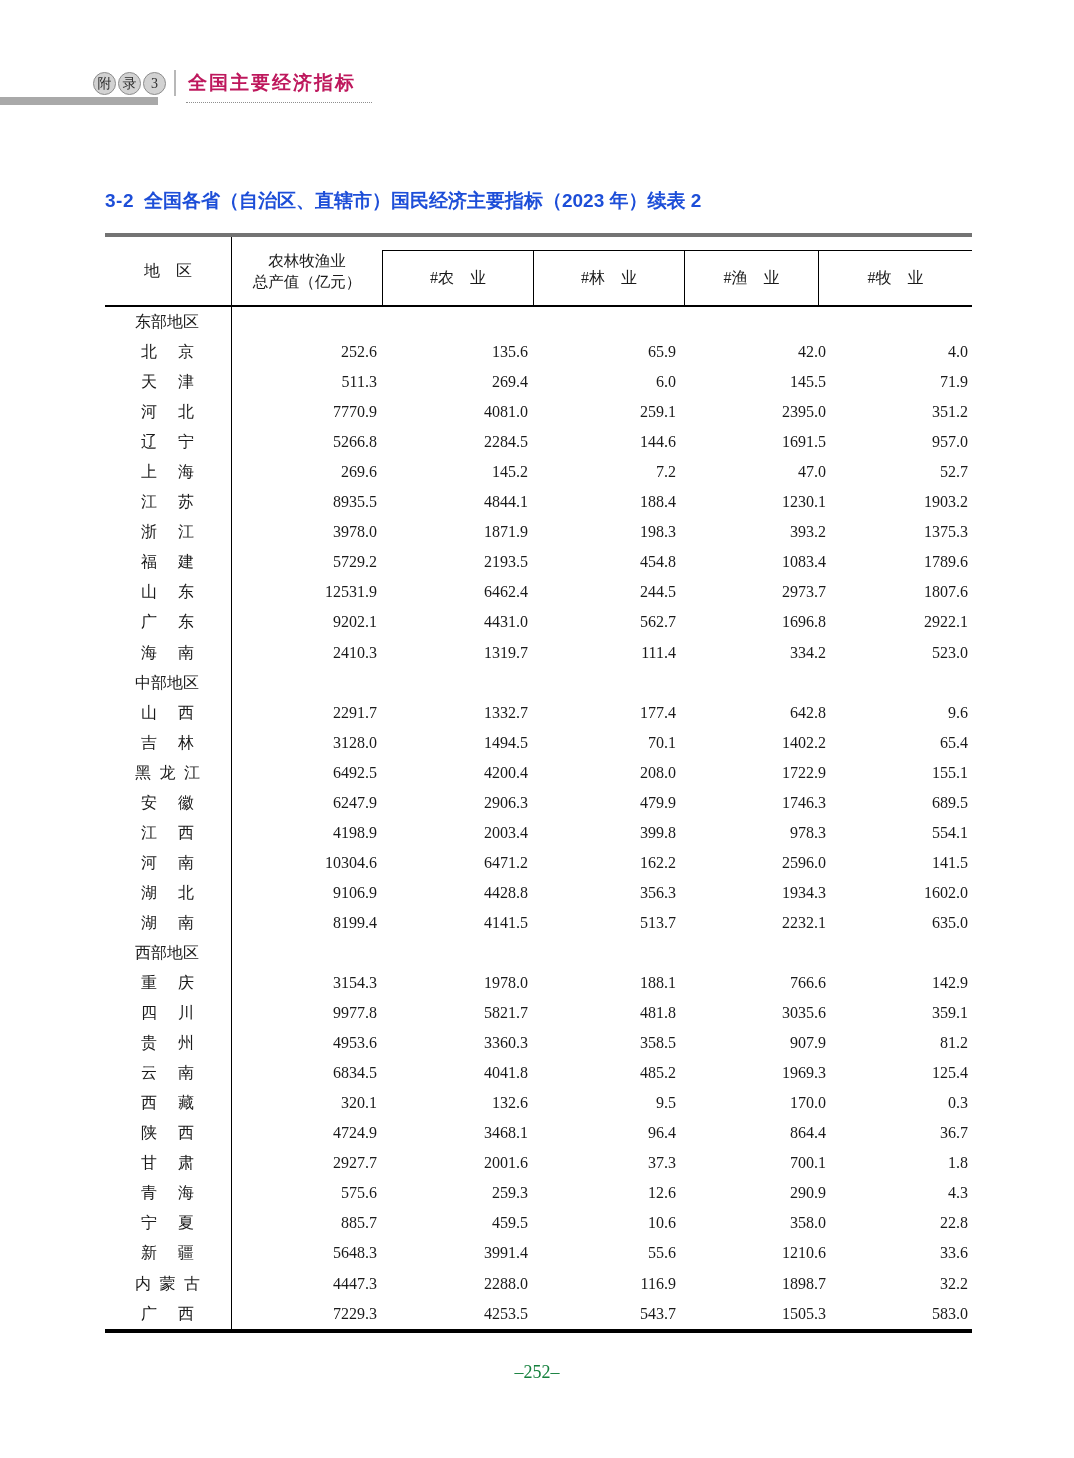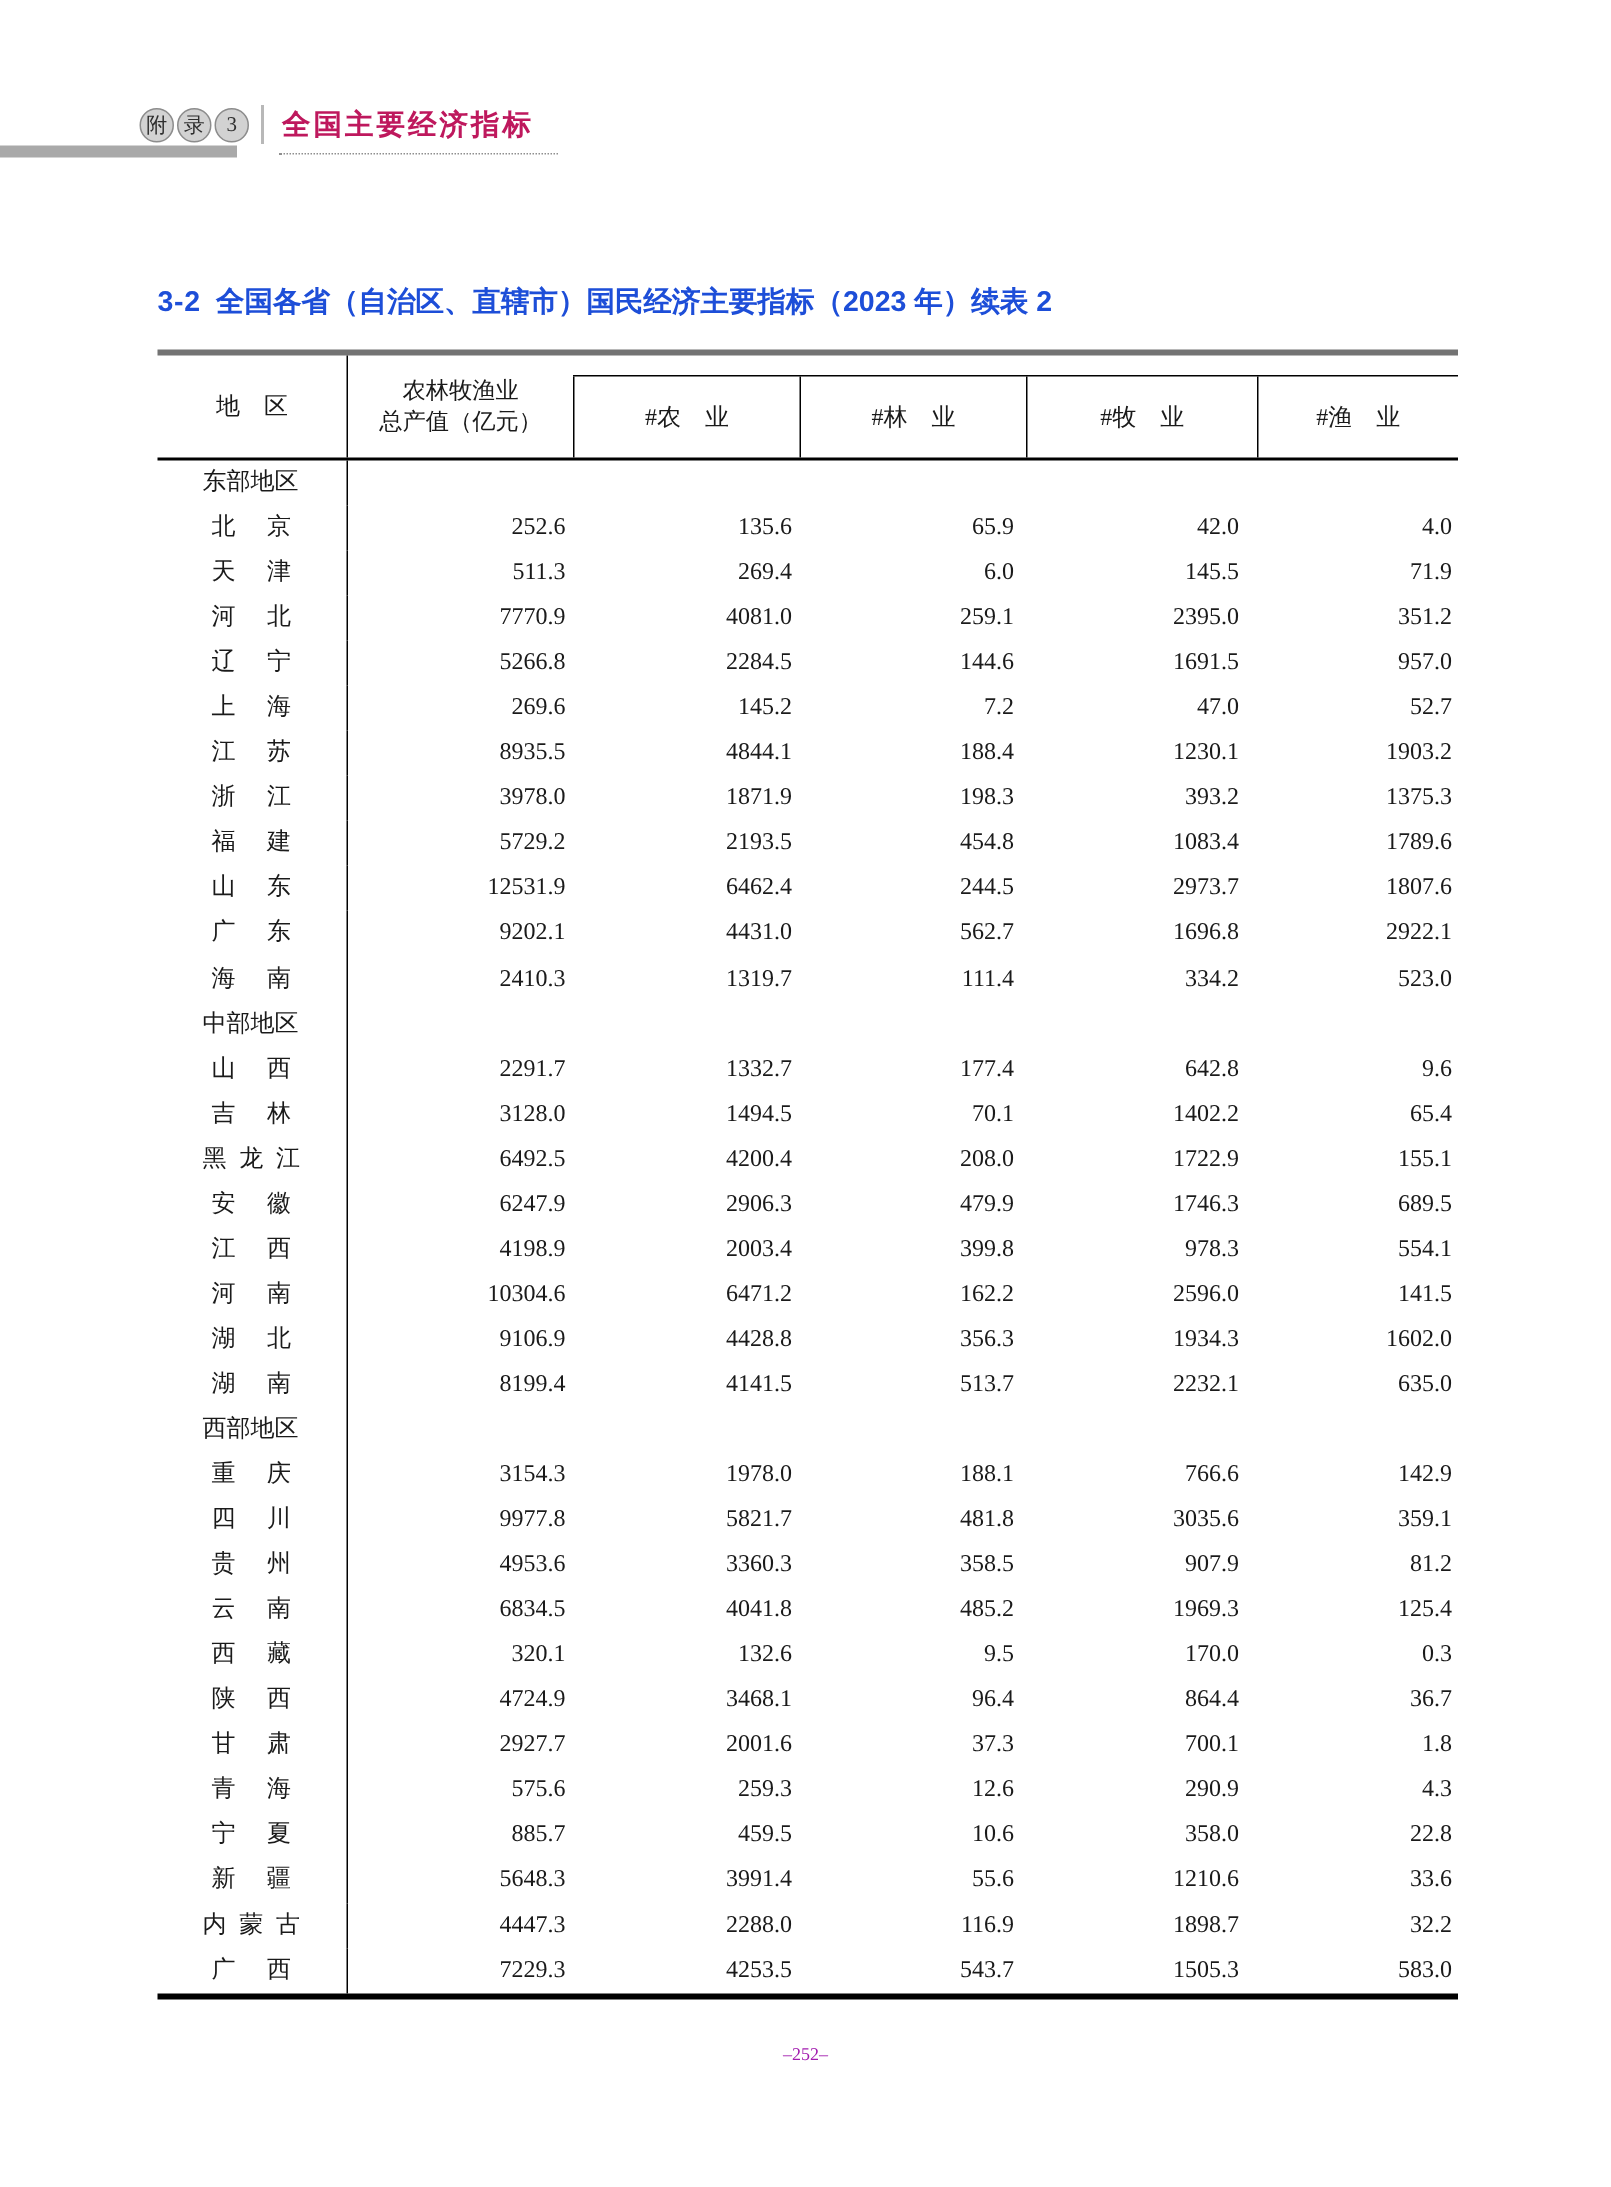--- a/index.html
+++ b/index.html
@@ -63,21 +63,21 @@
   .name.two { padding:0 6px; box-sizing:border-box; }
   .name.group { width:auto; display:block; }
   .cell-val { box-sizing:border-box; text-align:right; font-size:16px; line-height:1; }
   .cell-val.v1 { width:150px; padding-right:5px; }
   .cell-val.v2 { width:151px; padding-right:5px; }
   .cell-val.v3 { width:151px; padding-right:8px; }
   .cell-val.v4 { width:154px; padding-right:12px; }
   .cell-val.v5 { width:134px; padding-right:4px; }
 
   
-  .page-num { position:absolute; top:1362px; left:0; width:1074px; text-align:center; font-size:12px; color:#a21caf; }
+  .page-num { position:absolute; top:1362px; left:0; width:1074px; text-align:center; font-size:18px; color:#15803d; }
 </style>
 </head>
 <body>
 
 <div class="page">
 
   <div class="app-header">
     <div class="badge">
       <span class="circle">附</span>
       <span class="circle">录</span>
@@ -96,22 +96,22 @@
   <div class="table">
     <div class="thead">
       <div class="th-region">地　区</div>
       <div class="th-total">
         <span>农林牧渔业</span>
         <span>总产值（亿元）</span>
       </div>
       <div class="th-subs">
         <div class="th-sub w2">#农　业</div>
         <div class="th-sub w3">#林　业</div>
+        <div class="th-sub w5">#渔　业</div>
         <div class="th-sub w4">#牧　业</div>
-        <div class="th-sub w5">#渔　业</div>
       </div>
     </div>
     <div class="tbody">
         <div class="row">
     <div class="cell-region">
       <span class="name group">东部地区</span>
     </div>
     <div class="cell-val v1"></div>
     <div class="cell-val v2"></div>
     <div class="cell-val v3"></div>

